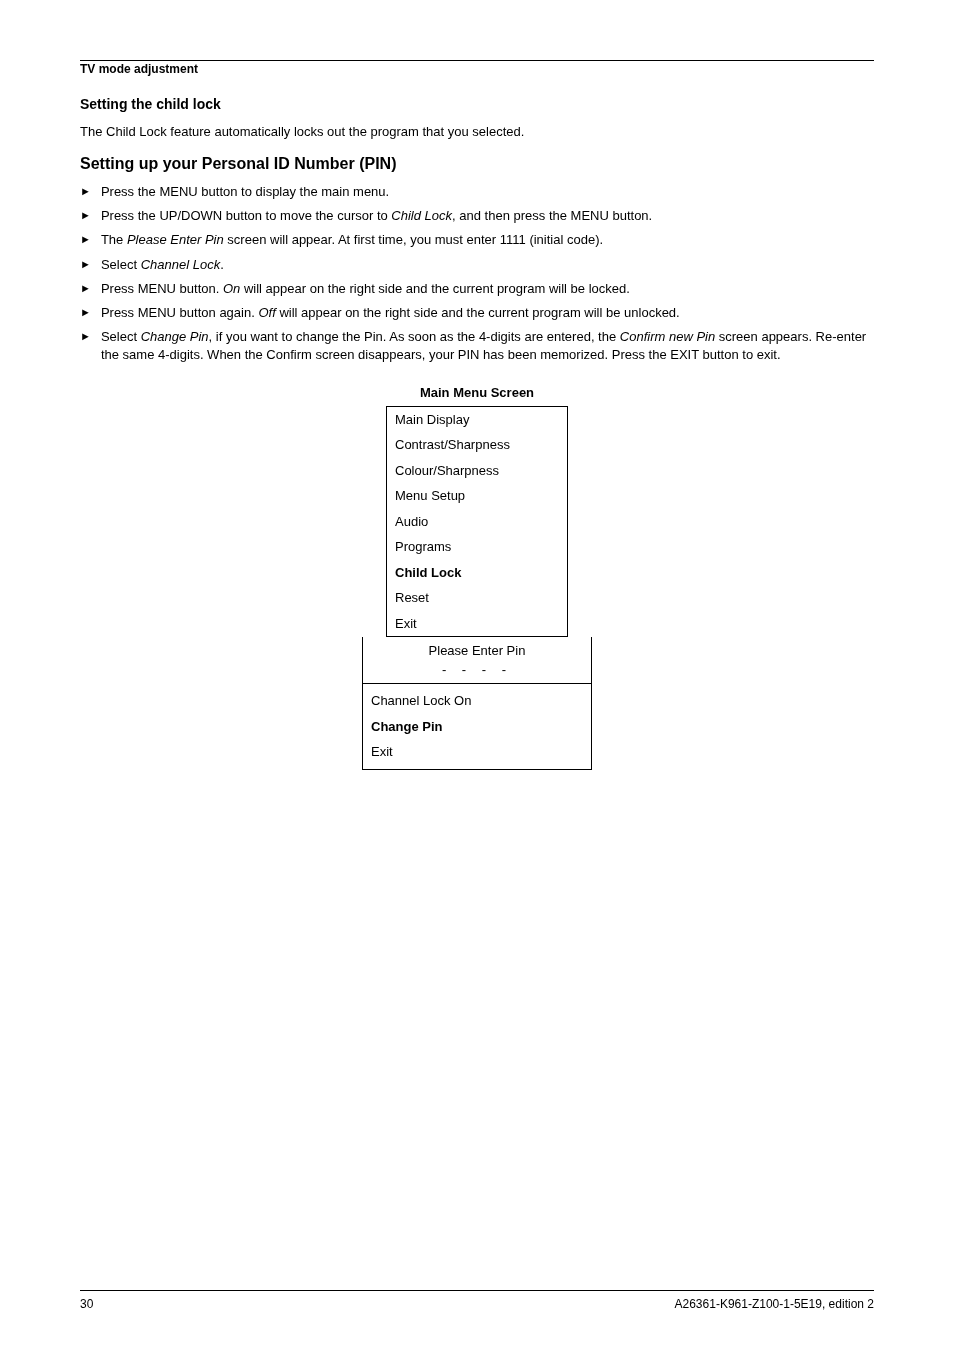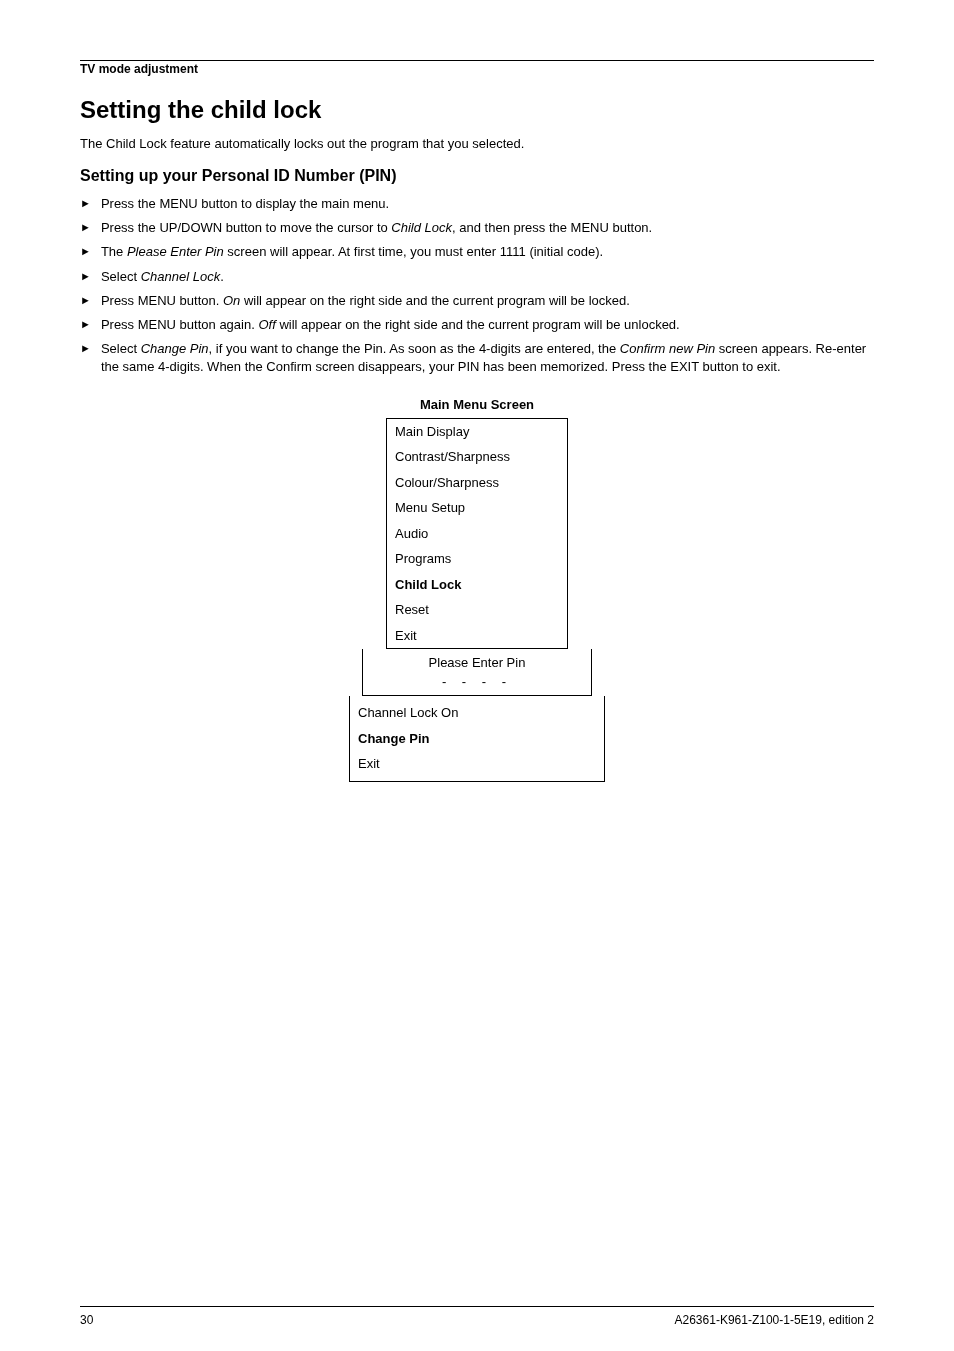--- a/index.html
+++ b/index.html
@@ -29,21 +29,21 @@
       border-top: 1px solid #000000;
       margin-bottom: 20px;
     }
 
     .section-header-text {
       font-size: 12px;
       font-weight: bold;
     }
 
     .page-title {
-      font-size: 24px;
+      font-size: 14px;
       font-weight: bold;
       margin-bottom: 12px;
       margin-top: 8px;
     }
 
     .intro-text {
       font-size: 13px;
       margin-bottom: 16px;
     }
 
@@ -125,37 +125,37 @@
     }
 
     .pin-dashes {
       font-size: 13px;
       letter-spacing: 6px;
     }
 
     .child-lock-box {
       border: 1px solid #000000;
       border-top: none;
-      width: 256px;
+      width: 230px;
       padding: 4px 0;
     }
 
     .child-lock-item {
       padding: 3px 8px;
       font-size: 13px;
       line-height: 1.5;
     }
 
     .child-lock-item.bold {
       font-weight: bold;
     }
 
     .page-footer {
       position: absolute;
-      bottom: 24px;
+      bottom: 40px;
       left: 80px;
       right: 80px;
       border-top: 1px solid #000000;
       padding-top: 6px;
       display: flex;
       justify-content: space-between;
       align-items: center;
     }
 
     .footer-page-num {

